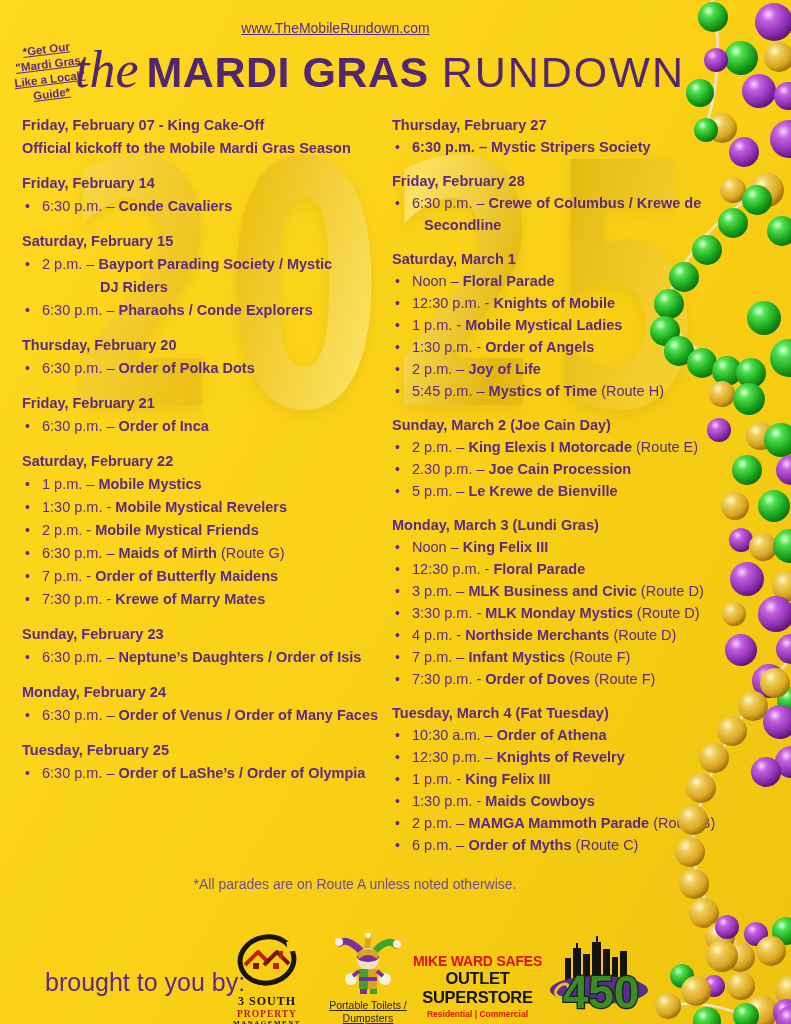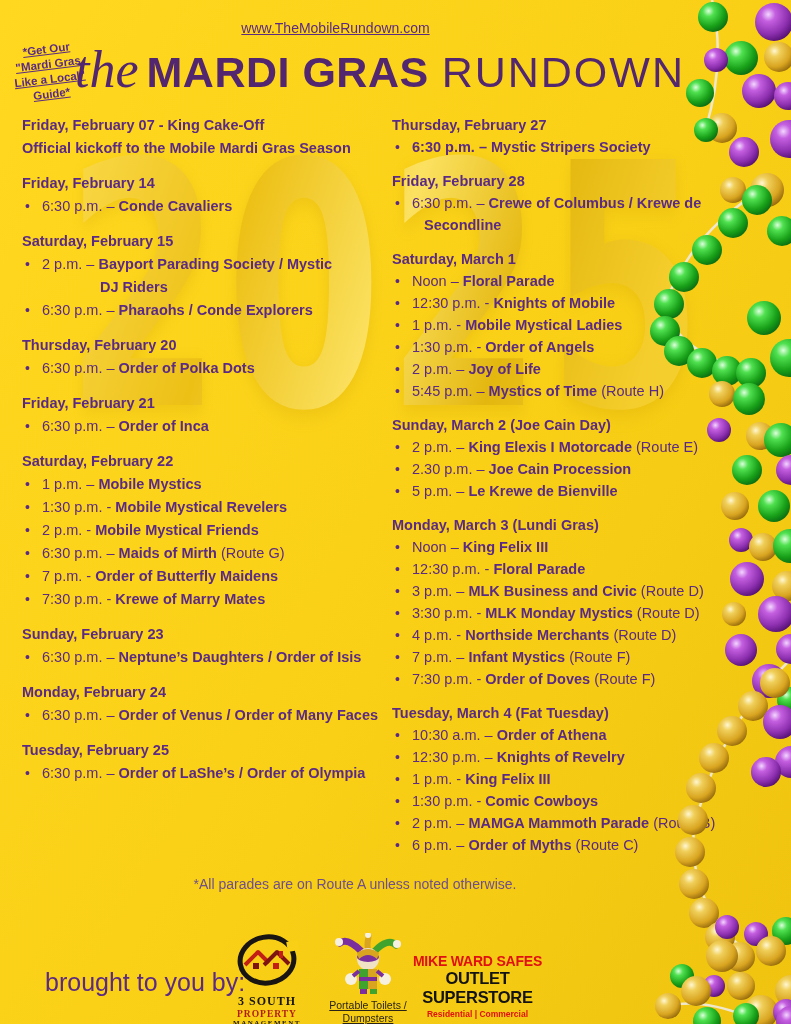--- a/index.html
+++ b/index.html
@@ -208,21 +208,21 @@
           <li class="event"><span class="time">7 p.m. –</span> <span class="name">Infant Mystics</span> <span class="route">(Route F)</span></li>
           <li class="event"><span class="time">7:30 p.m. -</span> <span class="name">Order of Doves</span> <span class="route">(Route F)</span></li>
         </ul>
       </div>
       <div class="section">
         <div class="heading">Tuesday, March 4 (Fat Tuesday)</div>
         <ul class="events">
           <li class="event"><span class="time">10:30 a.m. –</span> <span class="name">Order of Athena</span></li>
           <li class="event"><span class="time">12:30 p.m. –</span> <span class="name">Knights of Revelry</span></li>
           <li class="event"><span class="time">1 p.m. -</span> <span class="name">King Felix III</span></li>
-          <li class="event"><span class="time">1:30 p.m. -</span> <span class="name">Comic Cowboys</span></li>
+          <li class="event"><span class="time">1:30 p.m. -</span> <span class="name">Maids Cowboys</span></li>
           <li class="event"><span class="time">2 p.m. –</span> <span class="name">MAMGA Mammoth Parade</span> <span class="route">(Route B)</span></li>
           <li class="event"><span class="time">6 p.m. –</span> <span class="name">Order of Myths</span> <span class="route">(Route C)</span></li>
         </ul>
       </div>
     </div>
 
   <div class="footnote">*All parades are on Route A unless noted otherwise.</div>
 
   <div class="sp-label">brought to you by:</div>
 
@@ -264,20 +264,38 @@
     <div class="l1">Portable  Toilets /</div>
     <div class="l2">Dumpsters</div>
   </div>
 
   <div class="logo logo-mikeward">
     <div class="l1">MIKE WARD SAFES</div>
     <div class="l2">OUTLET SUPERSTORE</div>
     <div class="l3">Residential | Commercial</div>
   </div>
 
+  <div class="logo logo-450">
+    <svg width="112" height="80" viewBox="0 0 112 80">
+      <g fill="#15120f">
+        <rect x="22" y="22" width="6" height="28"></rect>
+        <rect x="30" y="12" width="8" height="38"></rect>
+        <rect x="40" y="18" width="7" height="32"></rect>
+        <rect x="49" y="6" width="9" height="44"></rect>
+        <rect x="60" y="13" width="7" height="37"></rect>
+        <rect x="69" y="21" width="6" height="29"></rect>
+        <rect x="77" y="15" width="7" height="35"></rect>
+        <rect x="53" y="0" width="2" height="8"></rect>
+        <rect x="33" y="7" width="2" height="7"></rect>
+      </g>
+      <ellipse cx="56" cy="54" rx="49" ry="14" fill="#5b2d8e"></ellipse>
+      <path d="M12,56 C18,44 30,46 24,58 C20,64 14,62 12,56" fill="none" stroke="#e8c224" stroke-width="3"></path>
+      <text x="58" y="72" text-anchor="middle" font-family="Liberation Sans, sans-serif" font-size="46" font-weight="700" fill="#3c8a28" stroke="#10270c" stroke-width="2.5" paint-order="stroke">450</text>
+    </svg>
+  </div>
 
   <svg class="beads" width="151" height="1024" viewBox="640 0 151 1024">
     <defs>
       <radialGradient id="bgGreen" cx="35%" cy="30%" r="75%">
         <stop offset="0%" stop-color="#dcffdc"></stop>
           <stop offset="25%" stop-color="#4fe04f"></stop>
         <stop offset="70%" stop-color="#18a018"></stop>
           <stop offset="100%" stop-color="#0a6b12"></stop>
       </radialGradient>
       <radialGradient id="bgPurple" cx="35%" cy="30%" r="75%">

